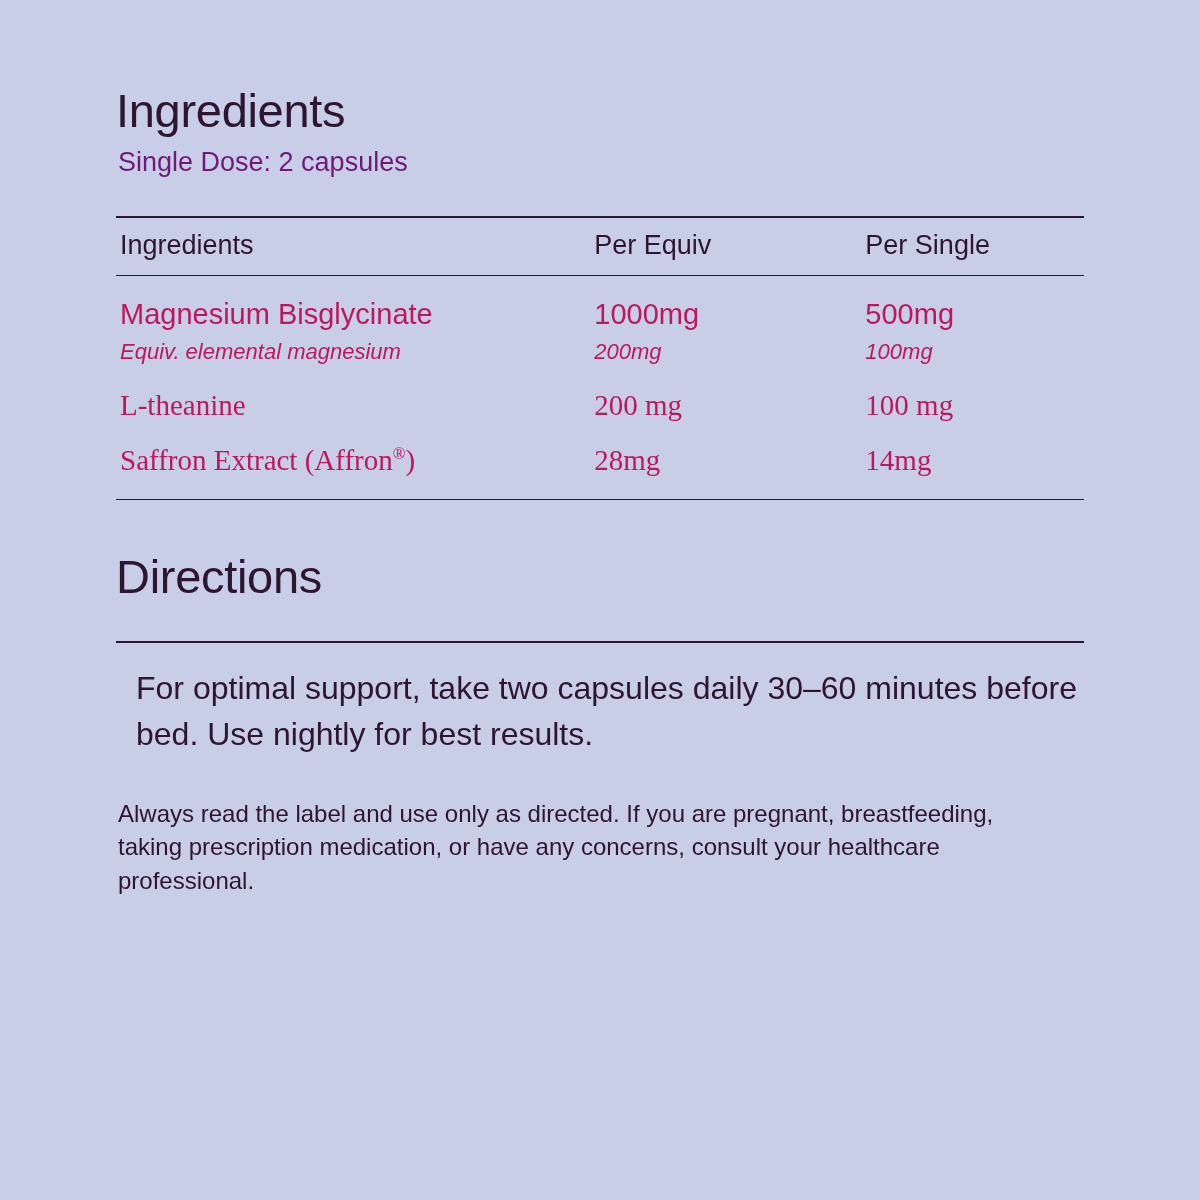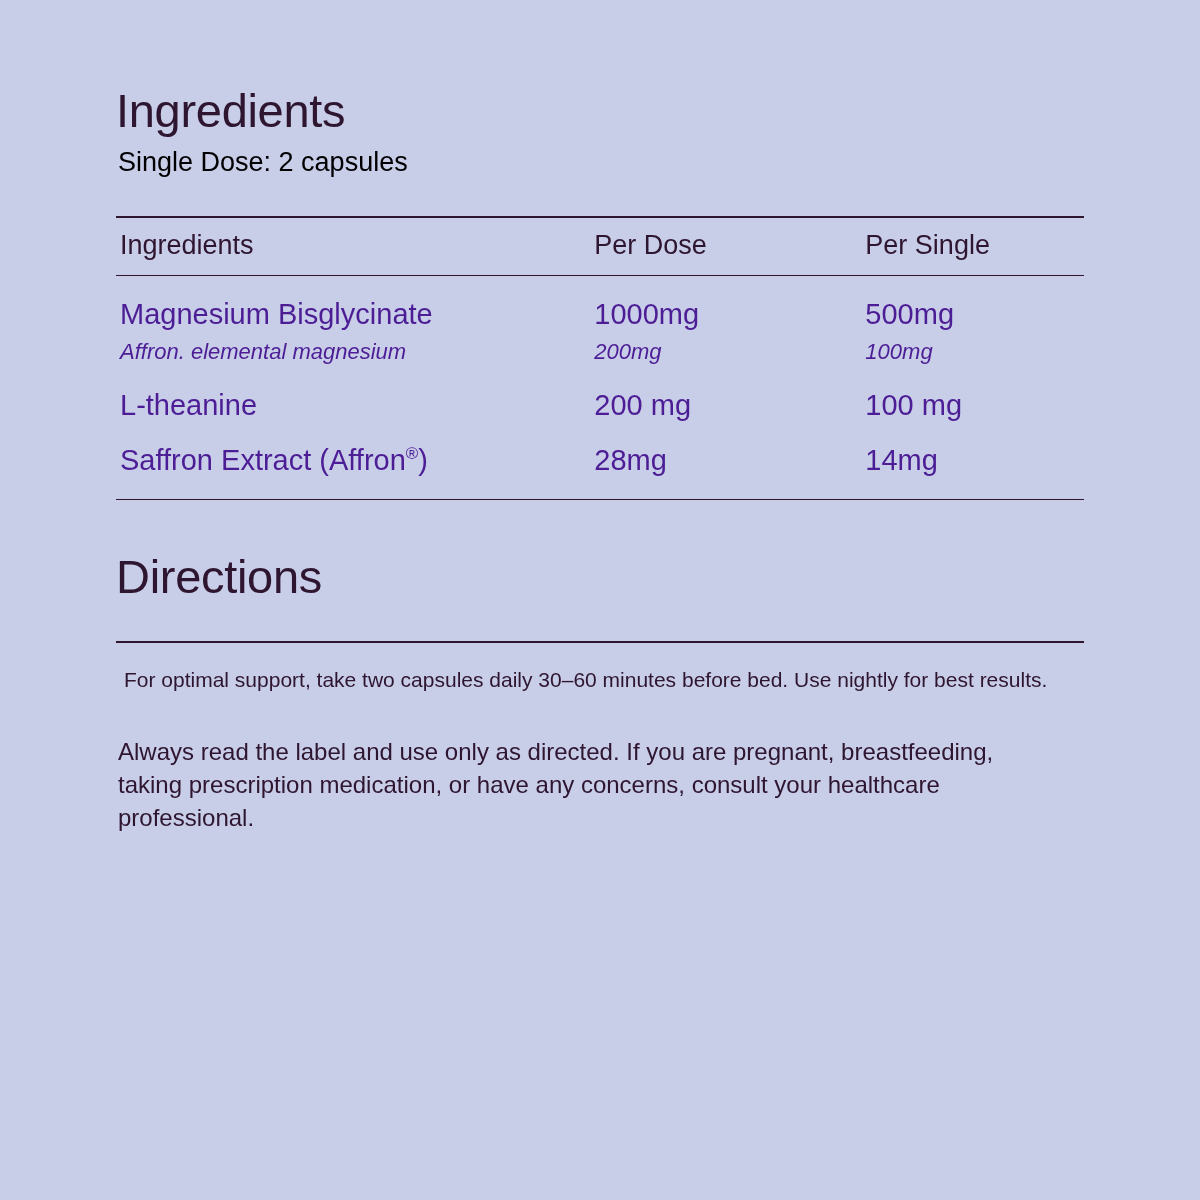--- a/index.html
+++ b/index.html
@@ -28,21 +28,21 @@
     line-height: 1.08;
     font-weight: 400;
     letter-spacing: -0.3px;
     color: #2e1530;
     margin: 0;
   }
   .subtitle {
     font-size: 27px;
     line-height: 1.3;
     margin: 8px 0 0 2px;
-    color: #000000;
+    color: #701a75;
   }
 
   .rule {
     border: 0;
     border-top: 2px solid #2e1530;
     margin: 0;
   }
 
   table.ingredients {
     width: 100%;
@@ -58,37 +58,38 @@
     text-align: left;
     font-weight: 400;
     font-size: 27px;
     padding: 12px 0 14px 4px;
     color: #2e1530;
   }
   table.ingredients td {
     text-align: left;
     font-size: 29px;
     padding: 8px 0 8px 4px;
-    color: #4c1d95;
+    color: #be185d;
     vertical-align: baseline;
   }
   table.ingredients tr.head-row th {
     border-bottom: 1px solid #2e1530;
   }
   table.ingredients tr.first-data td {
     padding-top: 22px;
   }
   table.ingredients td.sub {
     font-size: 22px;
     font-style: italic;
     padding-top: 0;
     padding-bottom: 10px;
   }
   table.ingredients tr.row-gap td {
     padding-top: 14px;
+    font-family: Liberation Serif, serif;
   }
   table.ingredients tr.last-row td {
     padding-bottom: 22px;
   }
   .table-bottom-rule {
     border: 0;
     border-top: 1px solid #2e1530;
     margin: 0;
   }
 
@@ -99,23 +100,23 @@
   }
 
   
   .directions {
     margin-top: 52px;
   }
   .directions .section-title {
     margin-bottom: 38px;
   }
   .directions-body {
-    font-size: 21px;
+    font-size: 32px;
     line-height: 1.45;
-    margin: 22px 0 0 8px;
+    margin: 22px 0 0 20px;
     max-width: 960px;
   }
   .disclaimer {
     font-size: 24px;
     line-height: 1.38;
     margin: 40px 0 0 2px;
     max-width: 930px;
   }
 </style>
 </head>
@@ -132,32 +133,32 @@
 
     <table class="ingredients">
       <colgroup>
         <col class="c-name">
           <col class="c-dose">
           <col class="c-cap">
       </colgroup>
       <thead>
         <tr class="head-row">
           <th>Ingredients</th>
-          <th>Per Dose</th>
+          <th>Per Equiv</th>
           <th>Per Single</th>
         </tr>
       </thead>
       <tbody>
         <tr class="first-data">
           <td>Magnesium Bisglycinate</td>
           <td>1000mg</td>
           <td>500mg</td>
         </tr>
         <tr>
-          <td class="sub">Affron. elemental magnesium</td>
+          <td class="sub">Equiv. elemental magnesium</td>
           <td class="sub">200mg</td>
           <td class="sub">100mg</td>
         </tr>
         <tr class="row-gap">
           <td>L-theanine</td>
           <td>200 mg</td>
           <td>100 mg</td>
         </tr>
         <tr class="row-gap last-row">
           <td><span>Saffron Extract (Affron</span><sup class="reg">®</sup><span>)</span></td>

